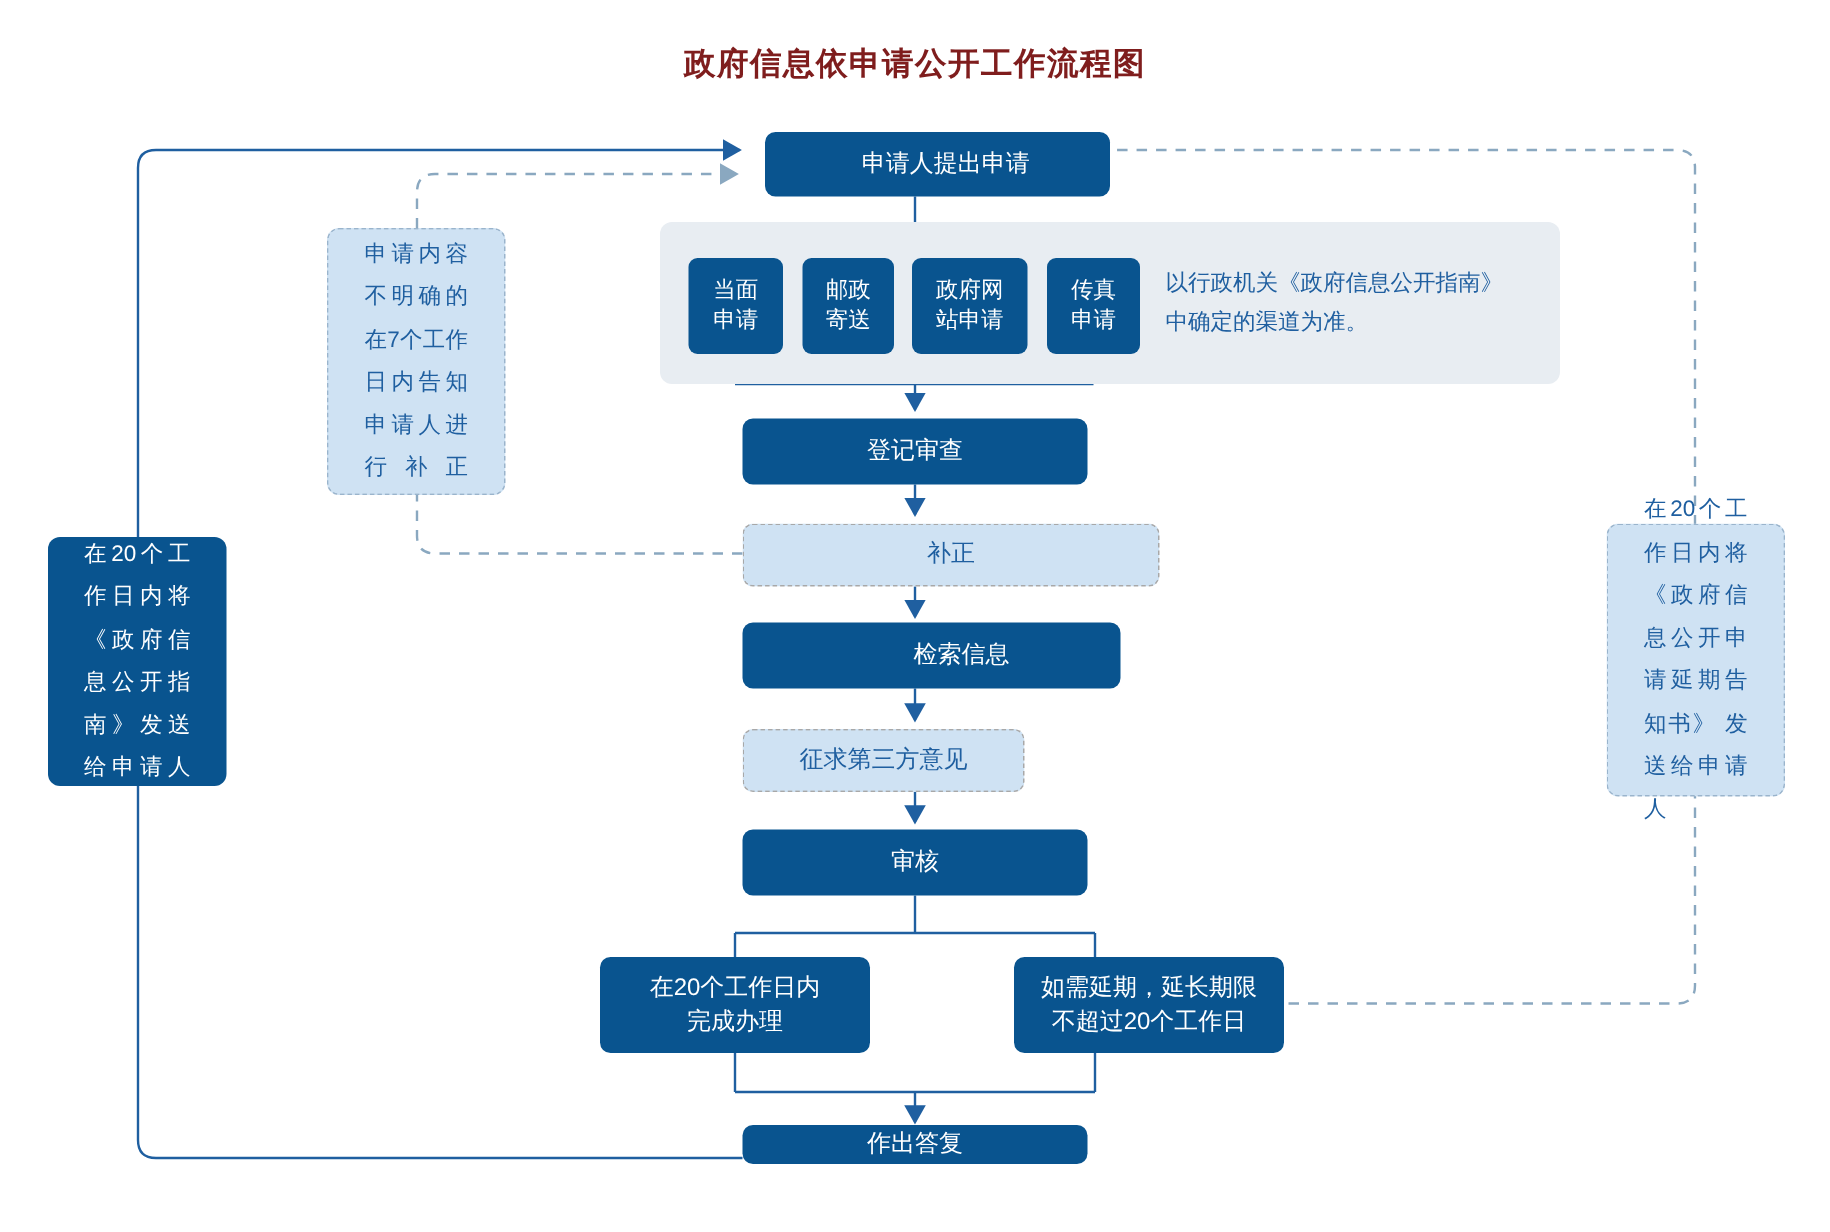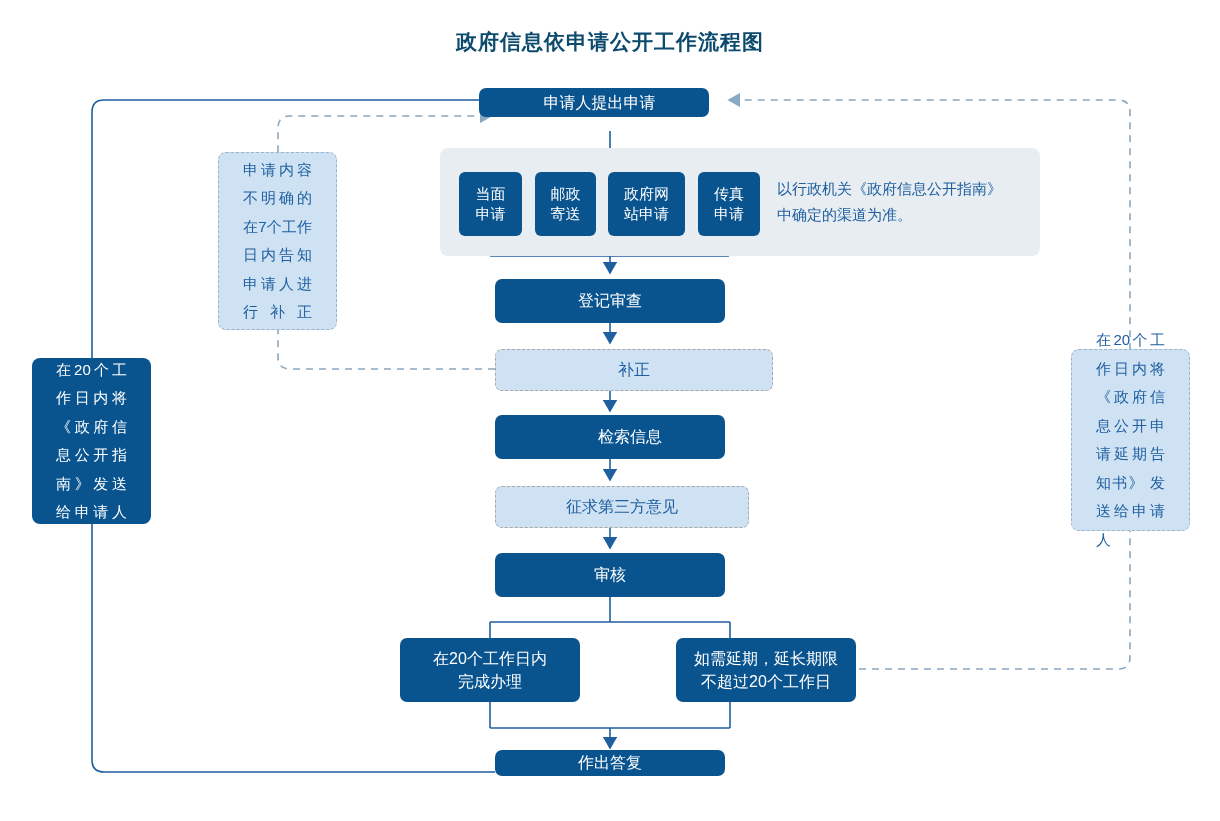--- a/index.html
+++ b/index.html
@@ -9,21 +9,21 @@
     font-family:"Liberation Sans","DejaVu Sans",sans-serif;
     position:relative;
     overflow:hidden;
   }
   #canvas{position:relative;width:1220px;height:821px;}
 
   
   .title{
     position:absolute;left:0;top:28px;width:1220px;
     text-align:center;
-    font-size:21px;font-weight:bold;color:#0c4a6e;
+    font-size:21px;font-weight:bold;color:#7f1d1d;
     letter-spacing:1px;
   }
 
   
   #wires{position:absolute;left:0;top:0;width:1220px;height:821px;}
 
   
   .node{
     position:absolute;
     box-sizing:border-box;
@@ -148,21 +148,21 @@
     </g>
 
     <g fill="none" stroke="#8aa8c0" stroke-width="1.6" stroke-dasharray="7,6">
 
       <path d="M495,369 L290,369 Q278,369 278,357 L278,128 Q278,116 290,116 L491,116" marker-end="url(#arrDash)"></path>
 
       <path d="M820,669 L1118,669 Q1130,669 1130,657 L1130,112 Q1130,100 1118,100 L729,100" marker-end="url(#arrDash)"></path>
     </g>
   </svg>
 
-  <div class="node dark" style="left:479px;top:88px;width:230px;height:29px;padding-left:11px;">
+  <div class="node dark" style="left:510px;top:88px;width:230px;height:43px;padding-left:11px;">
     <span>申请人提出申请</span>
   </div>
 
   <div class="panel" style="left:440px;top:148px;width:600px;height:108px;"></div>
 
   <div class="chan" style="left:459px;top:172px;width:63px;height:64px;">
     <span>
       <span>当面</span><br>
       <span>申请</span>
     </span>
@@ -192,25 +192,25 @@
   </div>
 
   <div class="node dark" style="left:495px;top:279px;width:230px;height:44px;">
     <span>登记审查</span>
   </div>
 
   <div class="node light" style="left:495px;top:349px;width:278px;height:42px;">
     <span>补正</span>
   </div>
 
-  <div class="node dark" style="left:495px;top:415px;width:230px;height:44px;padding-left:40px;">
+  <div class="node dark" style="left:495px;top:415px;width:252px;height:44px;padding-left:40px;">
     <span>检索信息</span>
   </div>
 
-  <div class="node light" style="left:495px;top:486px;width:254px;height:42px;">
+  <div class="node light" style="left:495px;top:486px;width:188px;height:42px;">
     <span>征求第三方意见</span>
   </div>
 
   <div class="node dark" style="left:495px;top:553px;width:230px;height:44px;">
     <span>审核</span>
   </div>
 
   <div class="node dark" style="left:400px;top:638px;width:180px;height:64px;">
     <span>
       <span>在20个工作日内</span><br>

